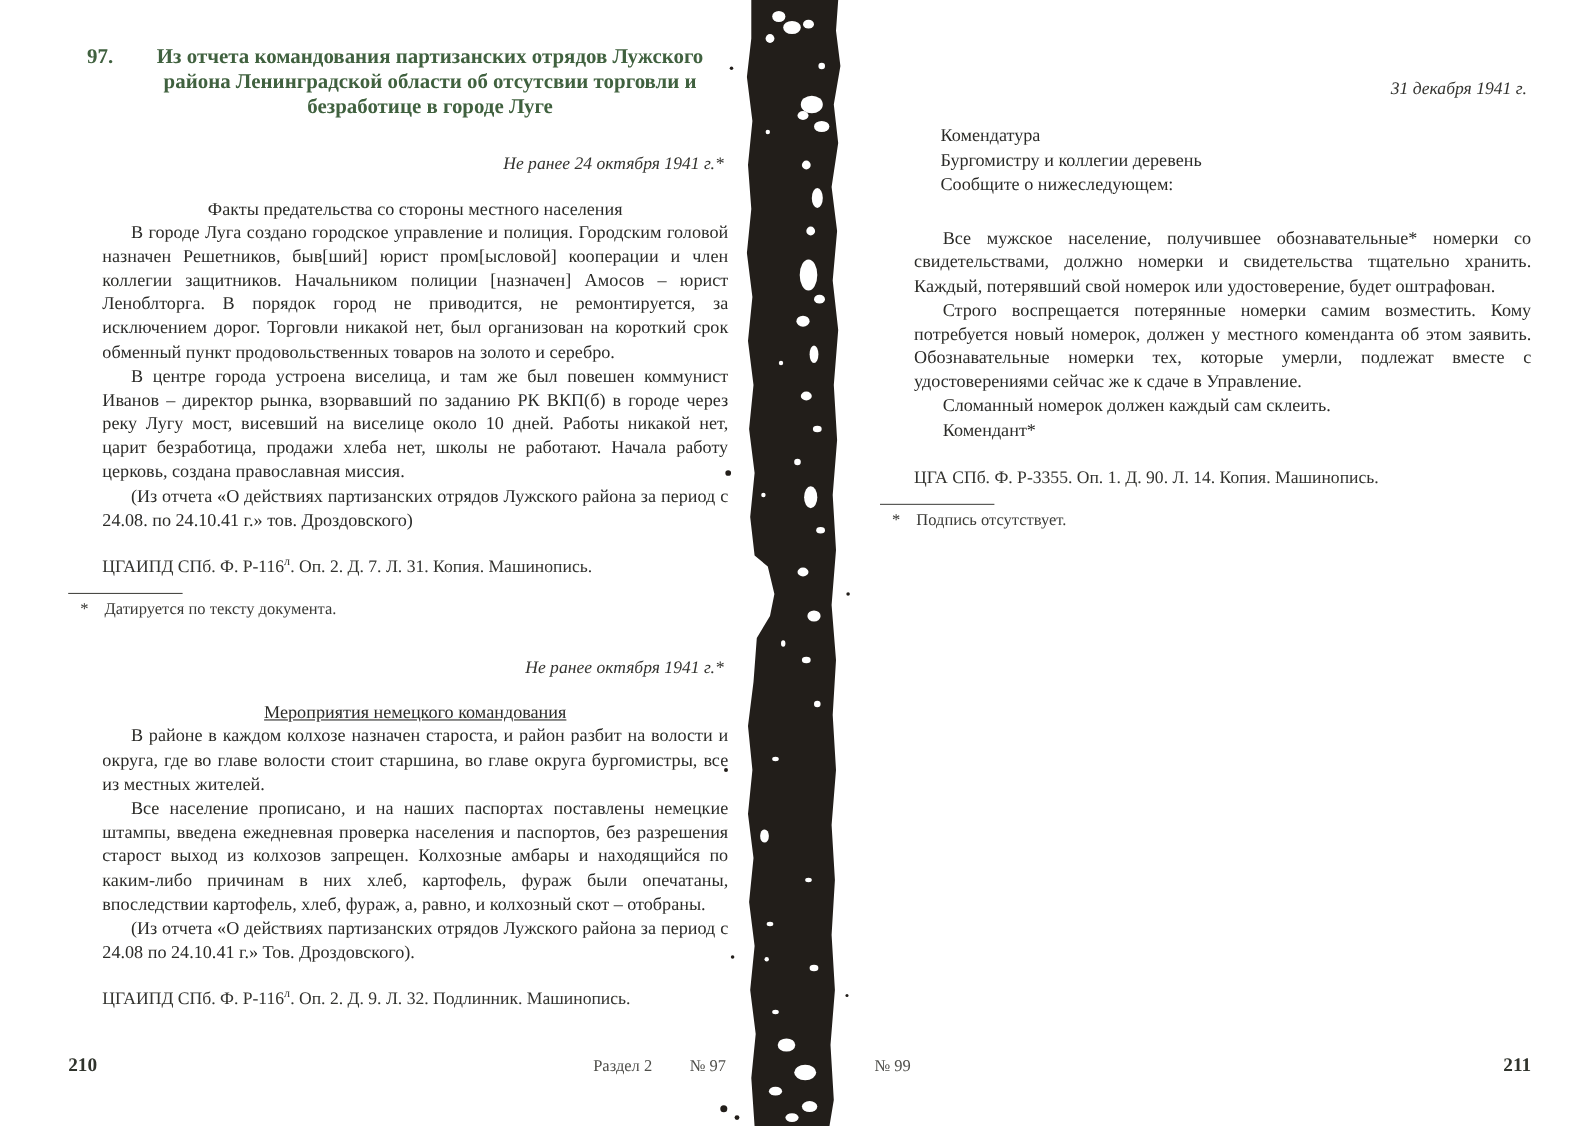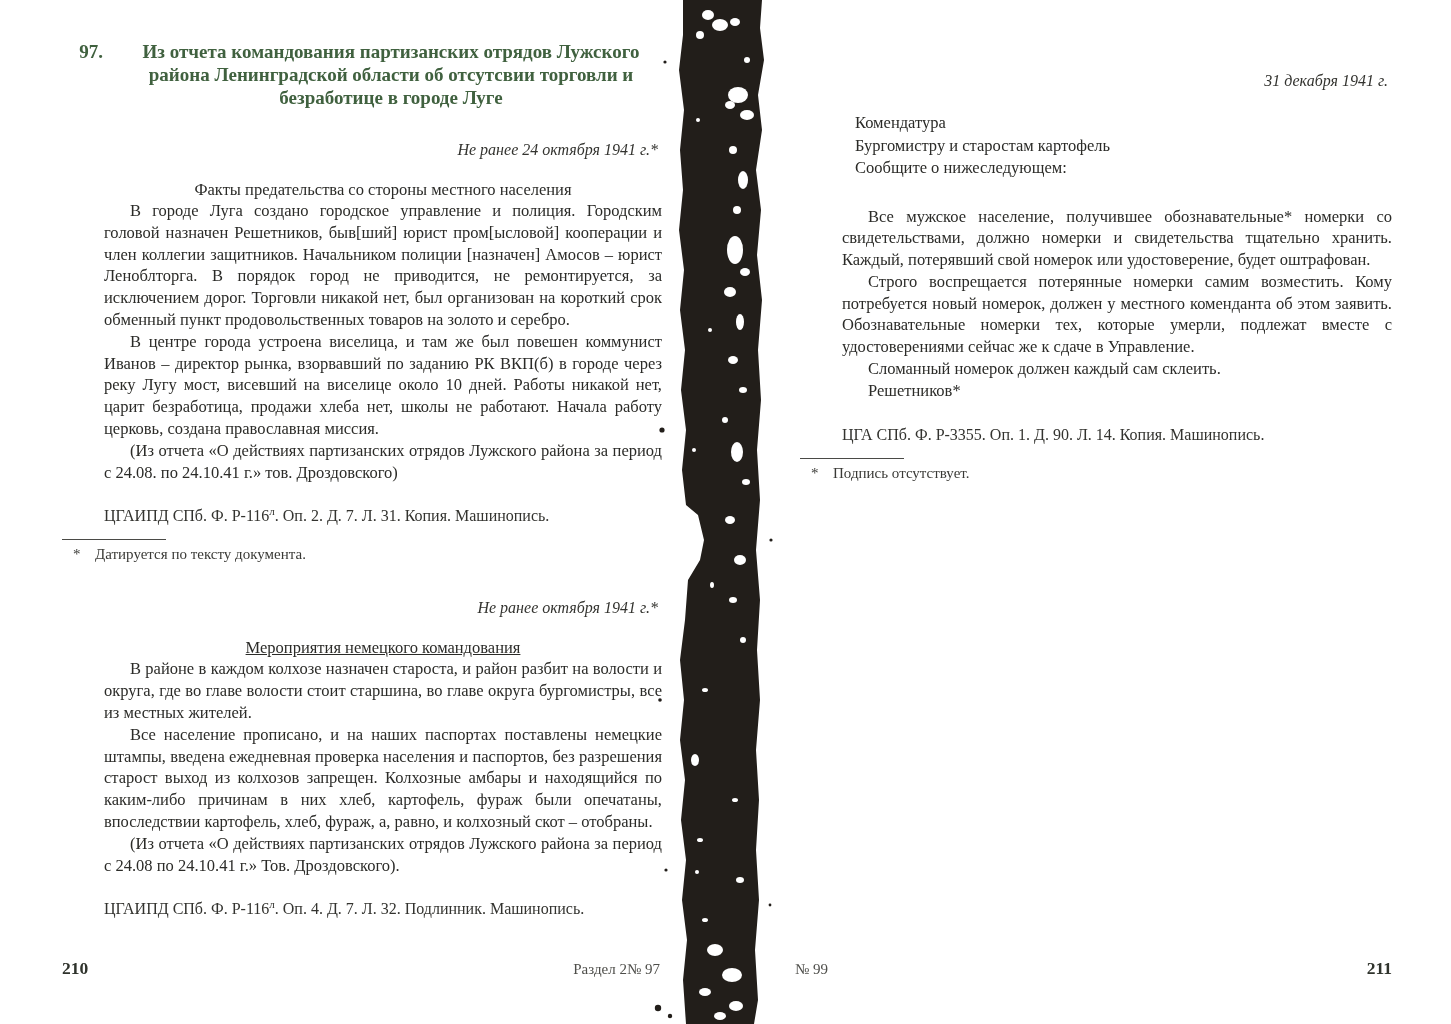--- a/index.html
+++ b/index.html
@@ -29,21 +29,21 @@
     color: #40613f;
     text-align: center;
   }
   .date-line {
     margin: 32px 4px 0 0;
     text-align: right;
     font-style: italic;
     font-size: 16px;
     color: #33332f;
   }
-  .body-block { margin-left: 42px; }
+  .body-block { margin-left: 31px; }
   .subheading {
     margin-top: 20px;
     text-align: center;
     font-size: 16.5px;
     line-height: 21px;
   }
   .subheading.underlined { text-decoration: underline; }
   .body-block p.para {
     margin: 0;
     font-size: 16.5px;
@@ -95,21 +95,21 @@
   .footer-right { left: 795px; width: 597px; }
   .page-num {
     font-weight: bold;
     font-size: 17.5px;
     color: #2f332c;
   }
   .running-text {
     font-size: 15px;
     color: #4e4e4a;
   }
-  .running-group { display: flex; }
+  .running-group { display: flex; gap: 34px; }
 
   .gutter-artifact {
     position: absolute;
     left: 650px; top: 0;
     width: 130px; height: 1024px;
     pointer-events: none;
   }
 </style>
 </head>
 <body>
@@ -138,39 +138,39 @@
     </div>
   </div>
 
   <div class="doc doc-gap">
     <div class="date-line">Не ранее октября 1941 г.*</div>
     <div class="body-block">
       <div class="subheading underlined">Мероприятия немецкого командования</div>
       <p class="para first-para">В районе в каждом колхозе назначен староста, и район разбит на волости и округа, где во главе волости стоит старшина, во главе округа бургомистры, все из местных жителей.</p>
       <p class="para">Все население прописано, и на наших паспортах поставлены немецкие штампы, введена ежедневная проверка населения и паспортов, без разрешения старост выход из колхозов запрещен. Колхозные амбары и находящийся по каким-либо причинам в них хлеб, картофель, фураж были опечатаны, впоследствии картофель, хлеб, фураж, а, равно, и колхозный скот – отобраны.</p>
       <p class="para">(Из отчета «О действиях партизанских отрядов Лужского района за период с 24.08 по 24.10.41 г.» Тов. Дроздовского).</p>
-      <div class="archive-line"><span>ЦГАИПД СПб. Ф. Р-116</span><span class="sup">л</span><span>. Оп. 4. Д. 7. Л. 32. Подлинник. Машинопись.</span></div>
+      <div class="archive-line"><span>ЦГАИПД СПб. Ф. Р-116</span><span class="sup">л</span><span>. Оп. 2. Д. 9. Л. 32. Подлинник. Машинопись.</span></div>
     </div>
 
   </div>
 </div>
 
 <div class="page page-right">
   <div class="doc">
     <div class="date-line">31 декабря 1941 г.</div>
     <div class="address-block">
       <div class="address-line">Комендатура</div>
-      <div class="address-line">Бургомистру и старостам картофель</div>
+      <div class="address-line">Бургомистру и коллегии деревень</div>
       <div class="address-line">Сообщите о нижеследующем:</div>
     </div>
     <div class="body-block">
       <p class="para para-gap">Все мужское население, получившее обознавательные* номерки со свидетельствами, должно номерки и свидетельства тщательно хранить. Каждый, потерявший свой номерок или удостоверение, будет оштрафован.</p>
       <p class="para">Строго воспрещается потерянные номерки самим возместить. Кому потребуется новый номерок, должен у местного коменданта об этом заявить. Обознавательные номерки тех, которые умерли, подлежат вместе с удостоверениями сейчас же к сдаче в Управление.</p>
       <p class="para">Сломанный номерок должен каждый сам склеить.</p>
-      <p class="para">Решетников*</p>
+      <p class="para">Комендант*</p>
       <div class="archive-line">ЦГА СПб. Ф. Р-3355. Оп. 1. Д. 90. Л. 14. Копия. Машинопись.</div>
     </div>
     <div class="footnote-block">
       <hr class="footnote-rule">
       <div class="footnote-line">
         <span class="footnote-marker">*</span>
         <span class="footnote-text">Подпись отсутствует.</span>
       </div>
     </div>
   </div>

